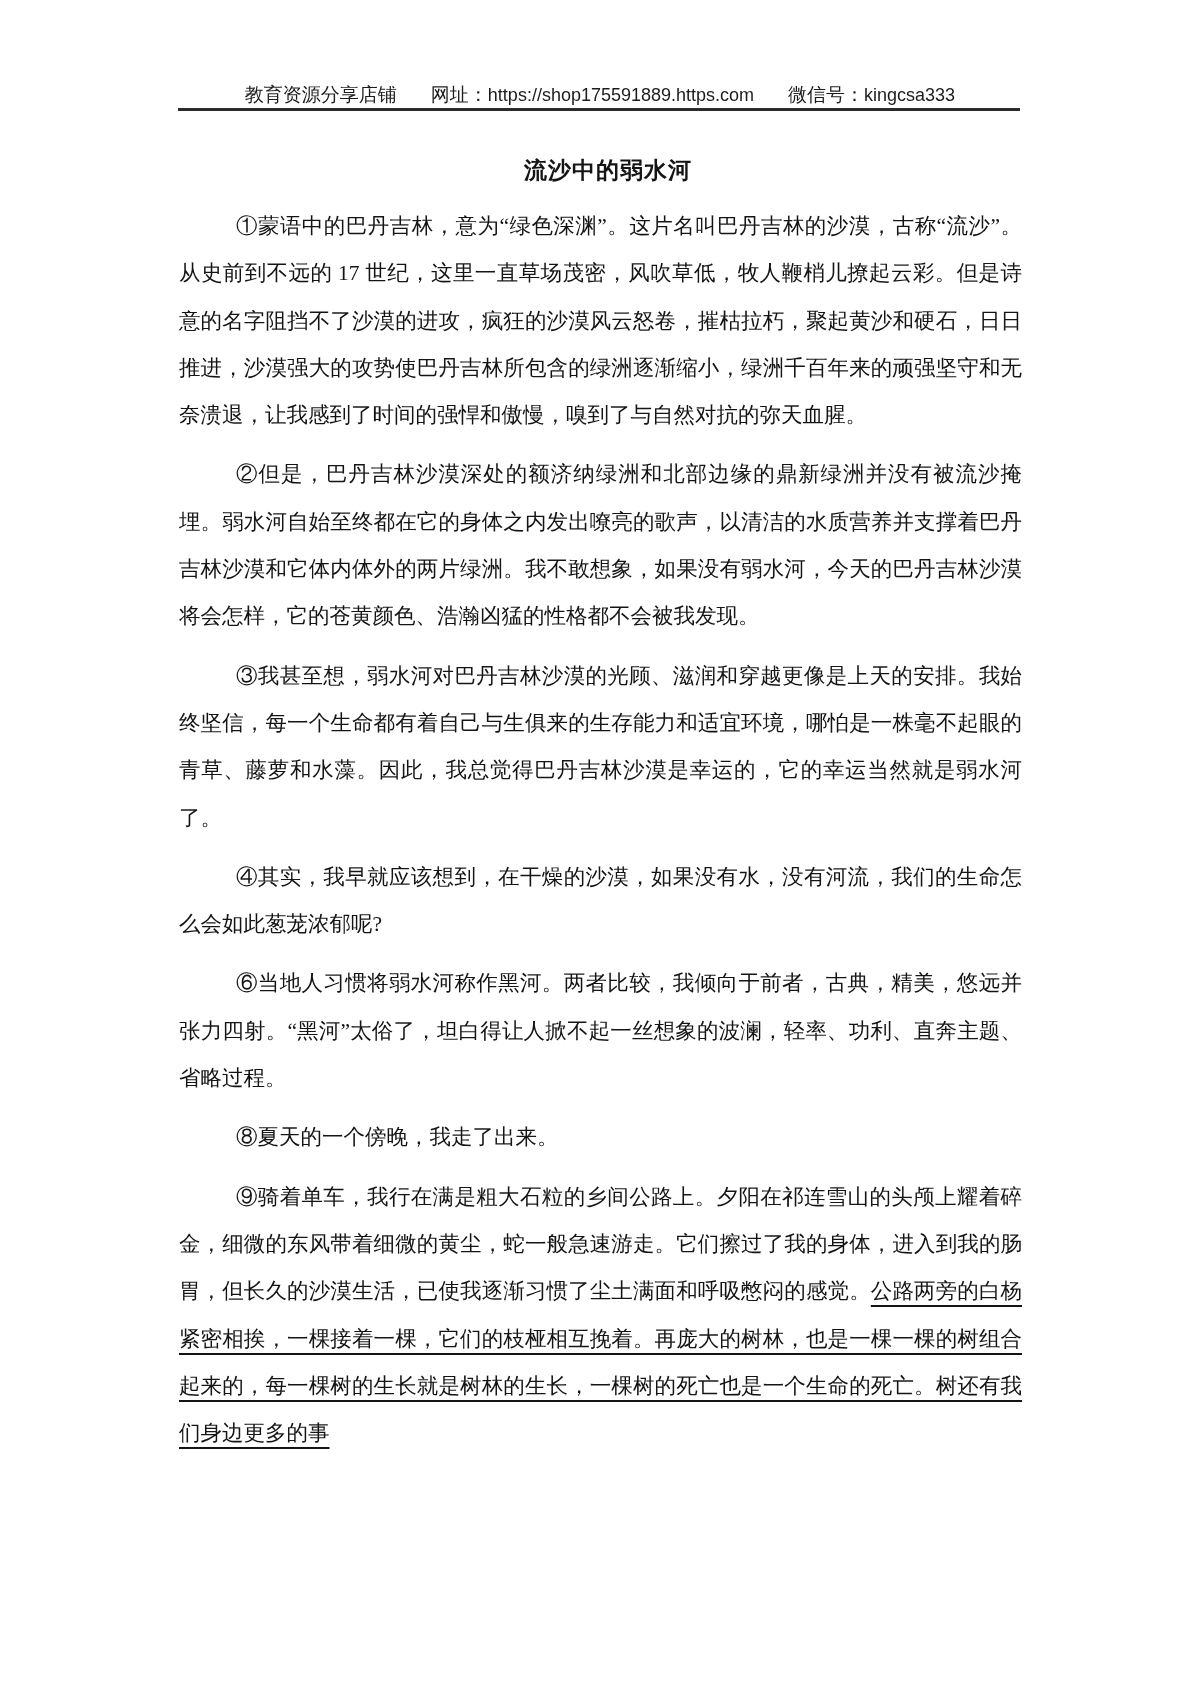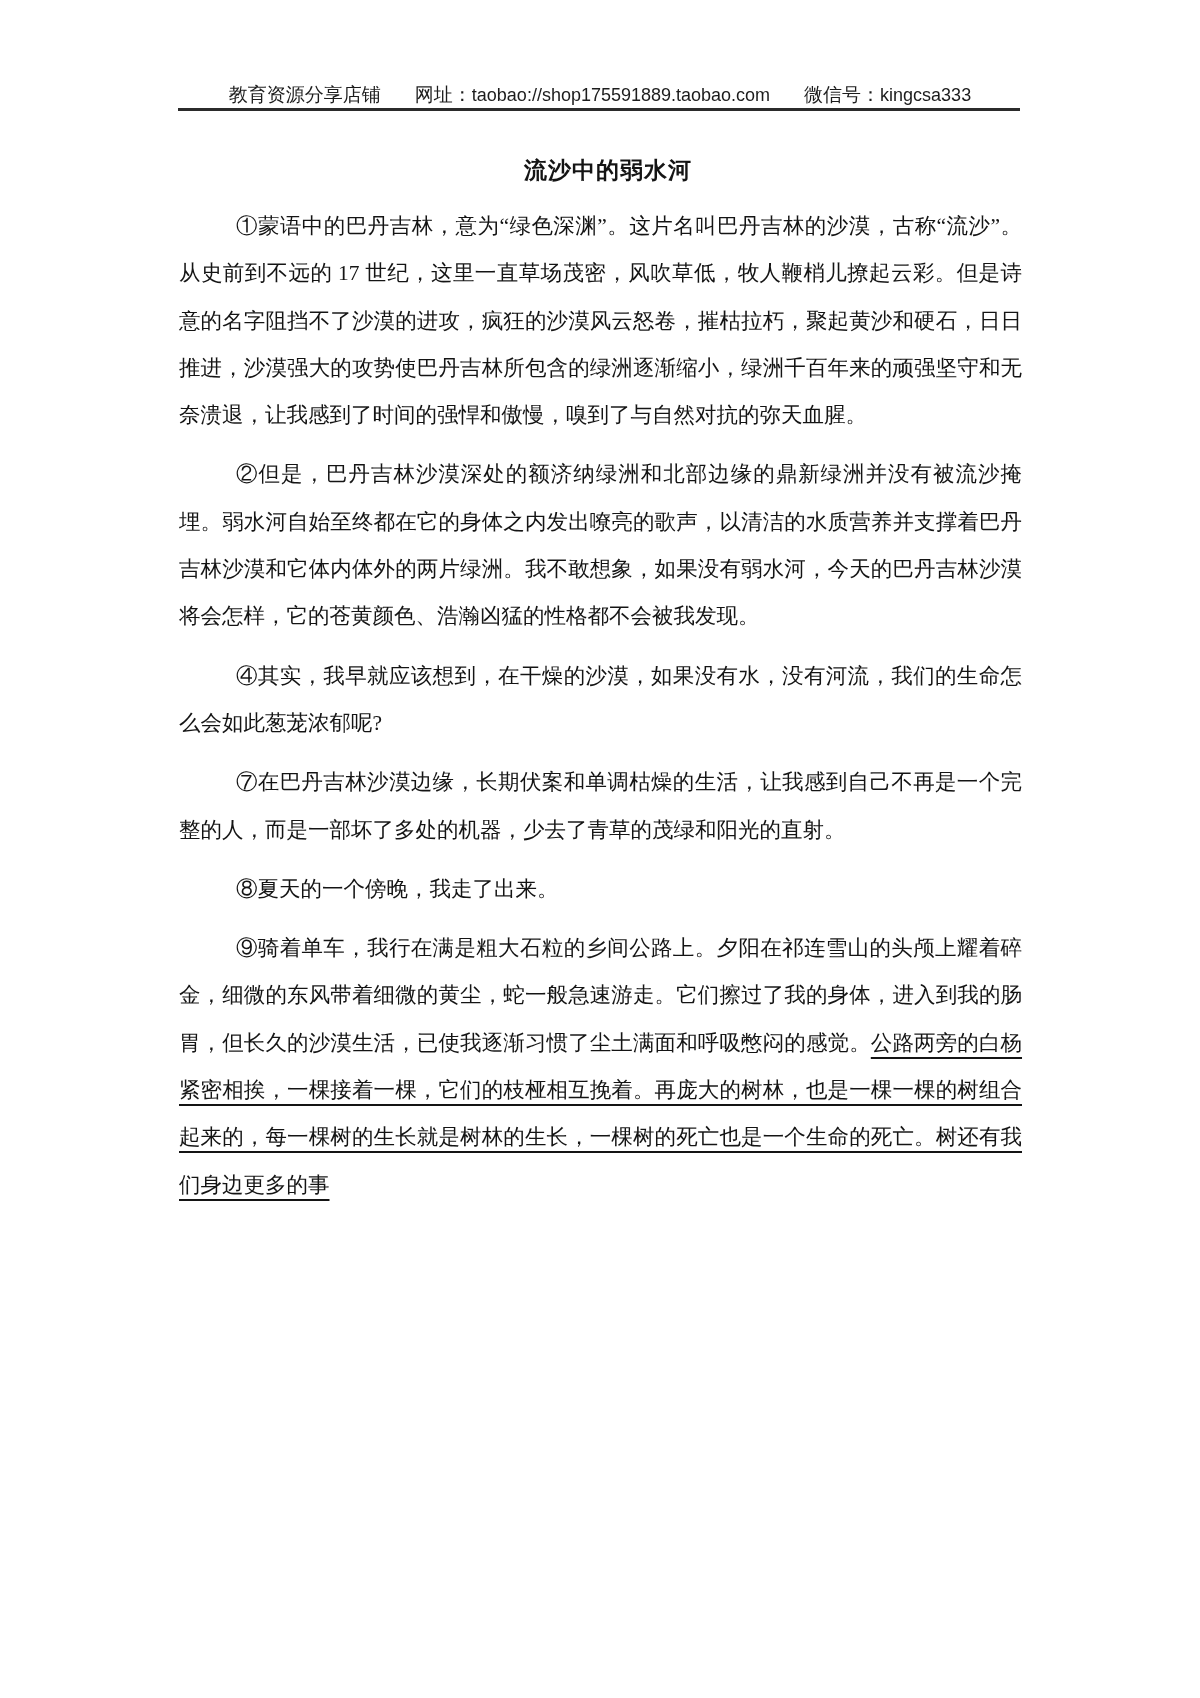--- a/index.html
+++ b/index.html
@@ -73,34 +73,35 @@
 </style>
 </head>
 <body>
 
 <div class="page">
 
   <div class="header">
     <span class="seg">教育资源分享店铺</span>
     <span class="seg">
         <span>网址：</span>
-        <span class="latin">taobao://shop175591889.taobao.com</span>
+        <span class="latin">https://shop175591889.https.com</span>
       </span>
     <span class="seg">
         <span>微信号：</span>
         <span class="latin">kingcsa333</span>
       </span>
   </div>
 
   <div class="rule"></div>
 
   <h1 class="title">流沙中的弱水河</h1>
 
   <div class="content">
     <p><span>①蒙语中的巴丹吉林，意为“绿色深渊”。这片名叫巴丹吉林的沙漠，古称“流沙”。从史前到不远的 17 世纪，这里一直草场茂密，风吹草低，牧人鞭梢儿撩起云彩。但是诗意的名字阻挡不了沙漠的进攻，疯狂的沙漠风云怒卷，摧枯拉朽，聚起黄沙和硬石，日日推进，沙漠强大的攻势使巴丹吉林所包含的绿洲逐渐缩小，绿洲千百年来的顽强坚守和无奈溃退，让我感到了时间的强悍和傲慢，嗅到了与自然对抗的弥天血腥。</span></p>
     <p><span>②但是，巴丹吉林沙漠深处的额济纳绿洲和北部边缘的鼎新绿洲并没有被流沙掩埋。弱水河自始至终都在它的身体之内发出嘹亮的歌声，以清洁的水质营养并支撑着巴丹吉林沙漠和它体内体外的两片绿洲。我不敢想象，如果没有弱水河，今天的巴丹吉林沙漠将会怎样，它的苍黄颜色、浩瀚凶猛的性格都不会被我发现。</span></p>
+    <p><span>③我甚至想，弱水河对巴丹吉林沙漠的光顾、滋润和穿越更像是上天的安排。我始终坚信，每一个生命都有着自己与生俱来的生存能力和适宜环境，哪怕是一株毫不起眼的青草、藤萝和水藻。因此，我总觉得巴丹吉林沙漠是幸运的，它的幸运当然就是弱水河了。</span></p>
     <p><span>④其实，我早就应该想到，在干燥的沙漠，如果没有水，没有河流，我们的生命怎么会如此葱茏浓郁呢?</span></p>
-    <p><span>⑦在巴丹吉林沙漠边缘，长期伏案和单调枯燥的生活，让我感到自己不再是一个完整的人，而是一部坏了多处的机器，少去了青草的茂绿和阳光的直射。</span></p>
+    <p><span>⑥当地人习惯将弱水河称作黑河。两者比较，我倾向于前者，古典，精美，悠远并张力四射。“黑河”太俗了，坦白得让人掀不起一丝想象的波澜，轻率、功利、直奔主题、省略过程。</span></p>
     <p><span>⑧夏天的一个傍晚，我走了出来。</span></p>
     <p><span>⑨骑着单车，我行在满是粗大石粒的乡间公路上。夕阳在祁连雪山的头颅上耀着碎金，细微的东风带着细微的黄尘，蛇一般急速游走。它们擦过了我的身体，进入到我的肠胃，但长久的沙漠生活，已使我逐渐习惯了尘土满面和呼吸憋闷的感觉。</span><span class="u">公路两旁的白杨紧密相挨，一棵接着一棵，它们的枝桠相互挽着。再庞大的树林，也是一棵一棵的树组合起来的，每一棵树的生长就是树林的生长，一棵树的死亡也是一个生命的死亡。树还有我们身边更多的事</span></p>
   </div>
 
 </div>
 
 </body></html>

